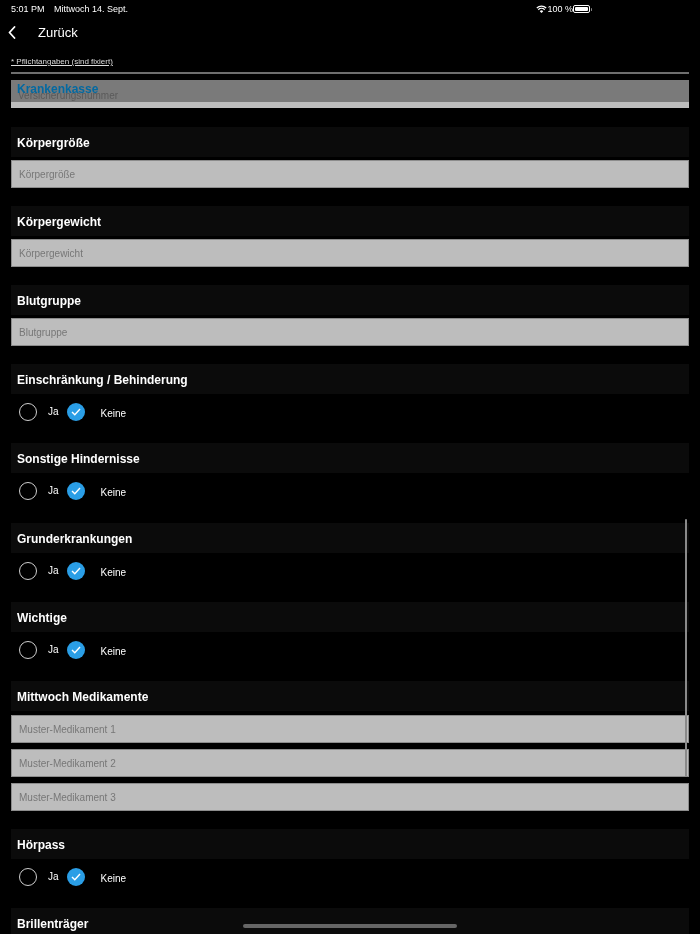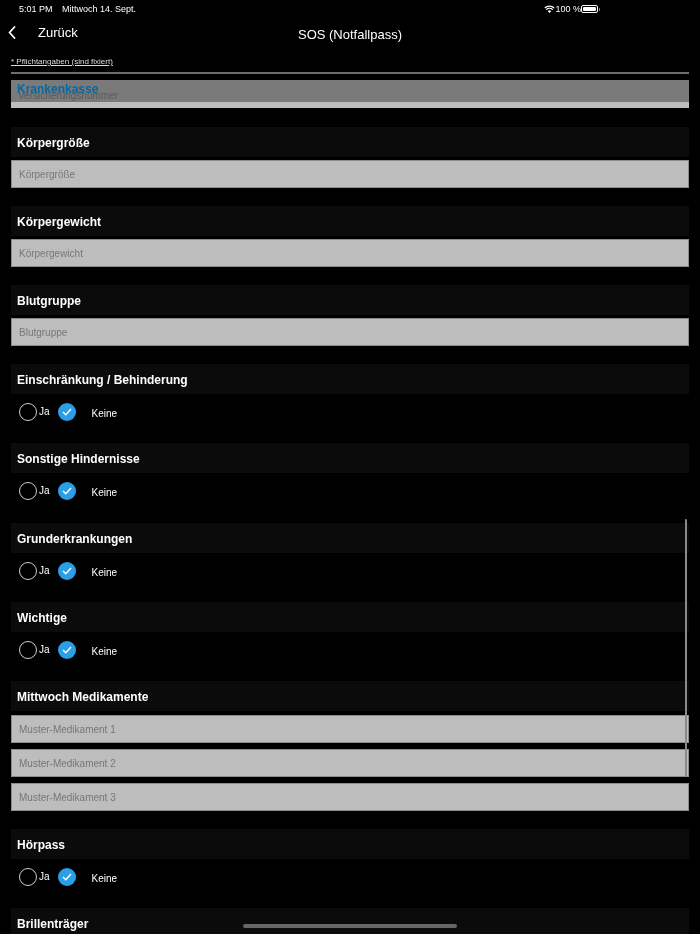--- a/index.html
+++ b/index.html
@@ -1,19 +1,19 @@
 <!DOCTYPE html>
 <html><head>
 <meta charset="utf-8">
 <style>
   * { box-sizing: border-box; margin: 0; padding: 0; }
   html, body { width: 700px; height: 934px; background: #000; overflow: hidden; }
   body { font-family: "Liberation Sans", sans-serif; color: #fff; position: relative; }
 
-  .status-bar { position: absolute; top: 0; left: 8px; width: 600px; height: 18px; font-size: 9px; color: #fff; }
+  .status-bar { position: absolute; top: 0; left: 0; width: 600px; height: 18px; font-size: 9px; color: #fff; }
   .status-left { position: absolute; left: 11px; top: 4px; }
   .status-left span + span { margin-left: 7px; }
   .status-right { position: absolute; right: 10px; top: 4px; display: flex; align-items: center; }
   .battery { width: 17px; height: 8px; border: 1px solid #fff; border-radius: 2px; position: relative; padding: 1px; }
   .battery .fill { width: 100%; height: 100%; background: #fff; border-radius: 1px; }
   .battery::after { content: ""; position: absolute; right: -3px; top: 2px; width: 1.5px; height: 3px; background: #888; border-radius: 1px; }
 
   .nav-bar { position: absolute; top: 22px; left: 0; width: 700px; height: 24px; }
   .back-button { position: absolute; left: 8px; top: 3px; display: flex; align-items: center; gap: 22px; font-size: 13px; color: #fff; cursor: pointer; }
   .nav-title { position: absolute; left: 0; right: 0; top: 5px; text-align: center; font-size: 13px; }
@@ -30,21 +30,21 @@
   .section-header { position: absolute; left: 11px; width: 678px; height: 30px; background: #0b0b0b; }
   .section-header span { position: absolute; left: 6px; top: 9px; font-size: 12px; font-weight: bold; color: #fff; }
 
   .text-field { position: absolute; left: 11px; width: 678px; height: 28px; background: #bdbdbd; border: 1px solid #8c8c8c; }
   .text-field input { width: 100%; height: 100%; background: transparent; border: 0; outline: none; padding-left: 7px; font-family: "Liberation Sans", sans-serif; font-size: 10px; color: #333; }
   .text-field input::placeholder { color: #777; }
 
   .radio-row { position: absolute; left: 19px; height: 20px; display: flex; align-items: center; }
   .radio-off { width: 18px; height: 18px; border: 1px solid #cfcfcf; border-radius: 50%; cursor: pointer; }
   .radio-label { font-size: 10px; color: #fff; }
-  .label-ja { margin-left: 2px; margin-top: -2px; }
+  .label-ja { margin-left: 11px; margin-top: -2px; }
   .radio-on { width: 18px; height: 18px; border-radius: 50%; background: #2a9ee6; margin-left: 8px; display: flex; align-items: center; justify-content: center; cursor: pointer; }
   .label-keine { margin-left: 16px; margin-top: 3px; }
 
   .scrollbar { position: absolute; left: 685px; top: 519px; width: 2px; height: 258px; background: #8a8a8a; border-radius: 1px; }
   .home-indicator { position: absolute; left: 243px; top: 924px; width: 214px; height: 4px; border-radius: 2px; background: #666; }
 </style>
 </head>
 <body>
 
 <div class="status-bar">
@@ -65,21 +65,20 @@
   </div>
 </div>
 
 <div class="nav-bar">
   <div class="back-button">
     <svg width="8" height="13" viewBox="0 0 8 13">
         <path d="M6.5 1 L1.5 6.5 L6.5 12" stroke="#fff" stroke-width="1.8" fill="none" stroke-linecap="round" stroke-linejoin="round"></path>
       </svg>
     <span>Zurück</span>
   </div>
-  <div class="nav-title">SOS (Notfallpass)</div>
 </div>
 
 <div class="required-note">* Pflichtangaben (sind fixiert)</div>
 <div class="top-divider"></div>
 
 <div class="overlap-block">
   <div class="overlap-dark"></div>
   <div class="overlap-light"></div>
   <span class="overlap-placeholder">Versicherungsnummer</span>
   <span class="overlap-label">Krankenkasse</span>

